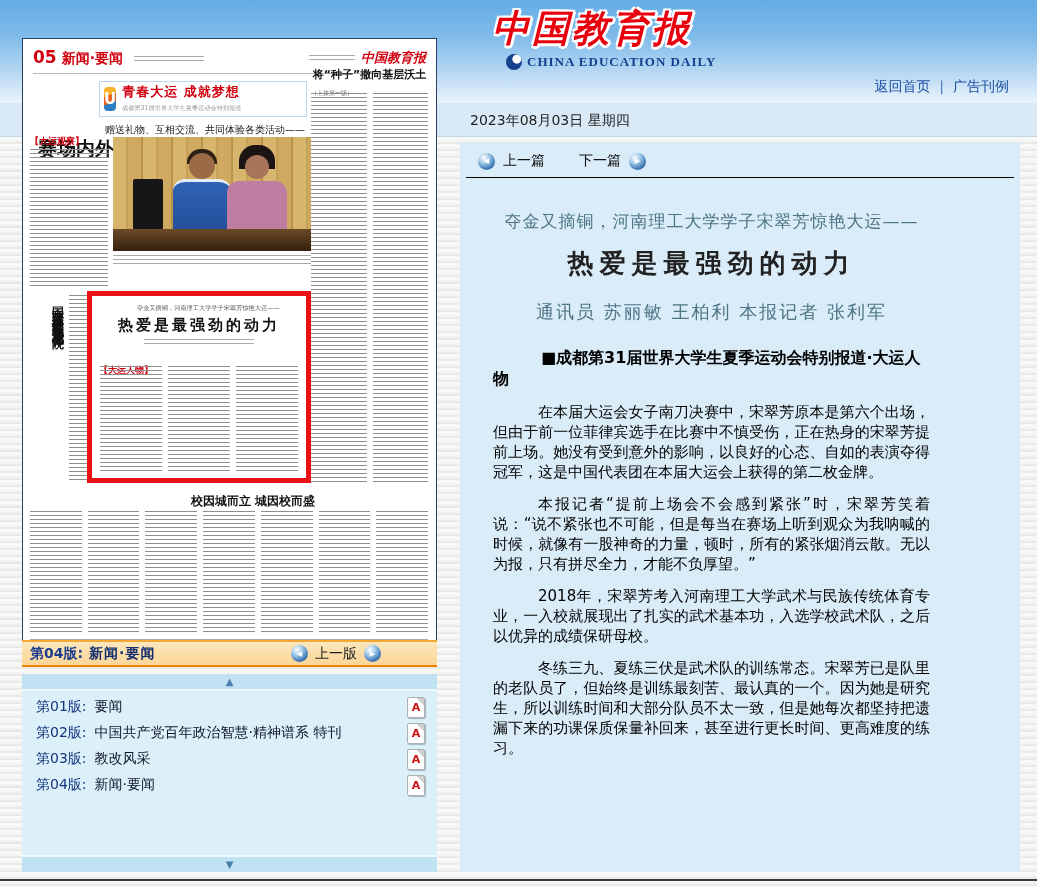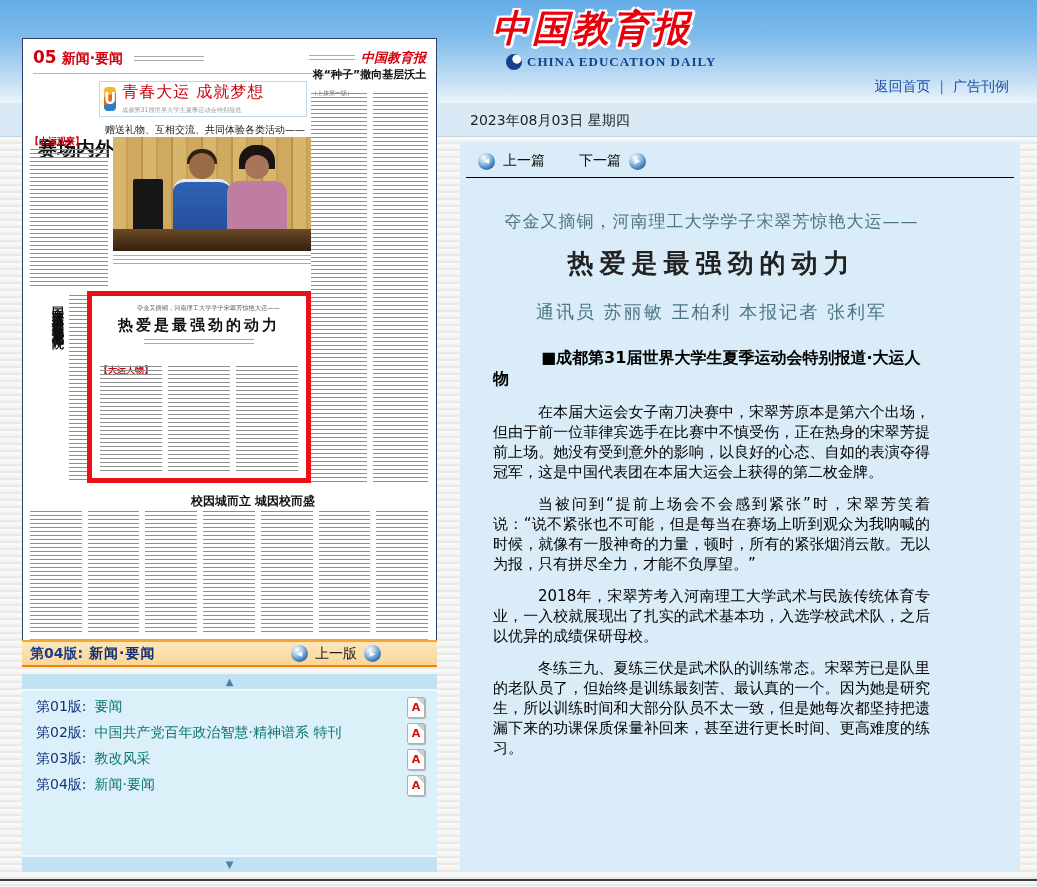--- a/index.html
+++ b/index.html
@@ -36,21 +36,21 @@
   .np-section{font-size:14px;font-weight:bold;color:#d2000f;}
   .np-mast-tiny{display:inline-block;width:70px;height:7px;margin-left:6px;}
   .np-mast-right{position:absolute;right:0;top:2px;display:flex;align-items:center;gap:6px;}
   .np-mast-date{width:46px;height:6px;}
   .np-mast-logo{font-family:"DejaVu Serif",serif;font-style:italic;font-weight:900;font-size:13px;color:#d2000f;}
   .np-rule{position:absolute;left:10px;top:34px;width:393px;height:1px;background:#b9b9b9;}
   .np-banner{position:absolute;left:76px;top:42px;width:208px;height:36px;display:flex;align-items:center;gap:6px;
     border:1px solid #bcd8ee;padding:2px 4px;}
   .np-ulogo{width:20px;height:24px;font-weight:900;font-size:15px;text-align:center;line-height:24px;color:#fff;
     background:linear-gradient(160deg,#f7b32b 0 35%,#e8641f 35% 65%,#2e7fc1 65%);border-radius:4px;}
-  .np-banner-title{font-size:16px;font-weight:normal;color:#d2000f;letter-spacing:1px;}
+  .np-banner-title{font-size:13px;font-weight:bold;color:#d2000f;letter-spacing:1px;}
   .np-banner-sub{font-size:10px;color:#999;transform:scale(.62);transform-origin:0 50%;white-space:nowrap;}
   .np-kicker{position:absolute;left:20px;top:84px;width:262px;text-align:right;font-size:10px;color:#222;white-space:nowrap;}
   .np-headline{position:absolute;left:12px;top:97px;width:272px;text-align:center;font-size:19px;font-weight:900;color:#111;white-space:nowrap;letter-spacing:0;}
   .np-byline{position:absolute;left:110px;top:126px;width:110px;height:5px;}
   .np-left-col{position:absolute;left:7px;top:96px;width:78px;height:155px;}
   .np-label-red{font-size:9px;font-weight:bold;color:#d2000f;white-space:nowrap;}
   .np-left-sim{position:absolute;left:0;top:14px;width:78px;height:140px;}
   .np-photo{position:absolute;left:90px;top:98px;width:198px;height:114px;overflow:hidden;
     background:repeating-linear-gradient(90deg,#d8b56d 0 13px,#c5a158 13px 15px,#cfa95f 15px 28px,#b99348 28px 30px);}
   .ph-table{position:absolute;left:0;right:0;bottom:0;height:22px;background:linear-gradient(#6b4a26,#33200e);}
@@ -92,21 +92,21 @@
   .edition-prev{margin-left:auto;margin-right:48px;display:flex;align-items:center;gap:7px;color:#222;cursor:pointer;}
   
   .page-list{position:absolute;left:22px;top:674px;width:415px;height:198px;background:#dcf0fa;}
   .strip{position:absolute;left:0;width:415px;height:15px;background:#c1e2f3;text-align:center;
     color:#4b80ad;font-size:10px;line-height:15px;cursor:pointer;}
   .strip.top{top:0;border-bottom:2px solid #eef8fd;}
   .strip.bottom{bottom:0;border-top:2px solid #eef8fd;}
   .pl-items{position:absolute;left:14px;right:12px;top:20px;}
   .pl-item{height:26px;display:flex;align-items:center;font-size:14px;cursor:pointer;}
   .pl-label{color:#13337b;}
-  .pl-name{color:#0f766e;margin-left:8px;}
+  .pl-name{color:#0f172a;margin-left:8px;}
   .pdf{margin-left:auto;width:16px;height:19px;background:linear-gradient(225deg,#cfcfcf 0 5px,#fff 5px);
     border:1px solid #b0b0b0;border-radius:2px;color:#cc1111;font-weight:bold;font-size:11px;line-height:19px;
     text-align:center;box-shadow:1px 1px 1px rgba(0,0,0,.25);cursor:pointer;}
   
   .bottom-rule{position:absolute;left:0;top:879px;width:1037px;height:2px;background:#3c3c3c;}
   
   .article-panel{position:absolute;left:460px;top:142px;width:560px;height:730px;background:#d9ecf8;overflow:hidden;}
   .art-nav{display:flex;align-items:center;gap:8px;margin:10px 0 0 18px;font-size:14px;color:#111;}
   .art-nav .lbl{cursor:pointer;text-align:right;}
   .art-nav .gap{width:18px;}
@@ -281,21 +281,21 @@
       </span>
   </div>
   <hr class="art-hr">
   <div class="art-text">
     <div class="art-subtitle">夺金又摘铜，河南理工大学学子宋翠芳惊艳大运——</div>
     <div class="art-title">热爱是最强劲的动力</div>
     <div class="art-authors">通讯员 苏丽敏 王柏利 本报记者 张利军</div>
     <div class="art-section">■成都第31届世界大学生夏季运动会特别报道·大运人物</div>
     <div class="art-body">
       <p>在本届大运会女子南刀决赛中，宋翠芳原本是第六个出场，但由于前一位菲律宾选手在比赛中不慎受伤，正在热身的宋翠芳提前上场。她没有受到意外的影响，以良好的心态、自如的表演夺得冠军，这是中国代表团在本届大运会上获得的第二枚金牌。</p>
-      <p>当被问到“提前上场会不会感到紧张”时，宋翠芳笑着说：“说不紧张也不可能，但是每当在赛场上听到观众为我呐喊的时候，就像有一股神奇的力量，顿时，所有的紧张烟消云散。无以为报，只有拼尽全力，才能不负厚望。”</p>
+      <p>本报记者“提前上场会不会感到紧张”时，宋翠芳笑着说：“说不紧张也不可能，但是每当在赛场上听到观众为我呐喊的时候，就像有一股神奇的力量，顿时，所有的紧张烟消云散。无以为报，只有拼尽全力，才能不负厚望。”</p>
       <p>2018年，宋翠芳考入河南理工大学武术与民族传统体育专业，一入校就展现出了扎实的武术基本功，入选学校武术队，之后以优异的成绩保研母校。</p>
       <p>冬练三九、夏练三伏是武术队的训练常态。宋翠芳已是队里的老队员了，但始终是训练最刻苦、最认真的一个。因为她是研究生，所以训练时间和大部分队员不太一致，但是她每次都坚持把遗漏下来的功课保质保量补回来，甚至进行更长时间、更高难度的练习。</p>
     </div>
   </div>
 
 </div>
 
 <div class="bottom-rule"></div>
 
 </body></html>

